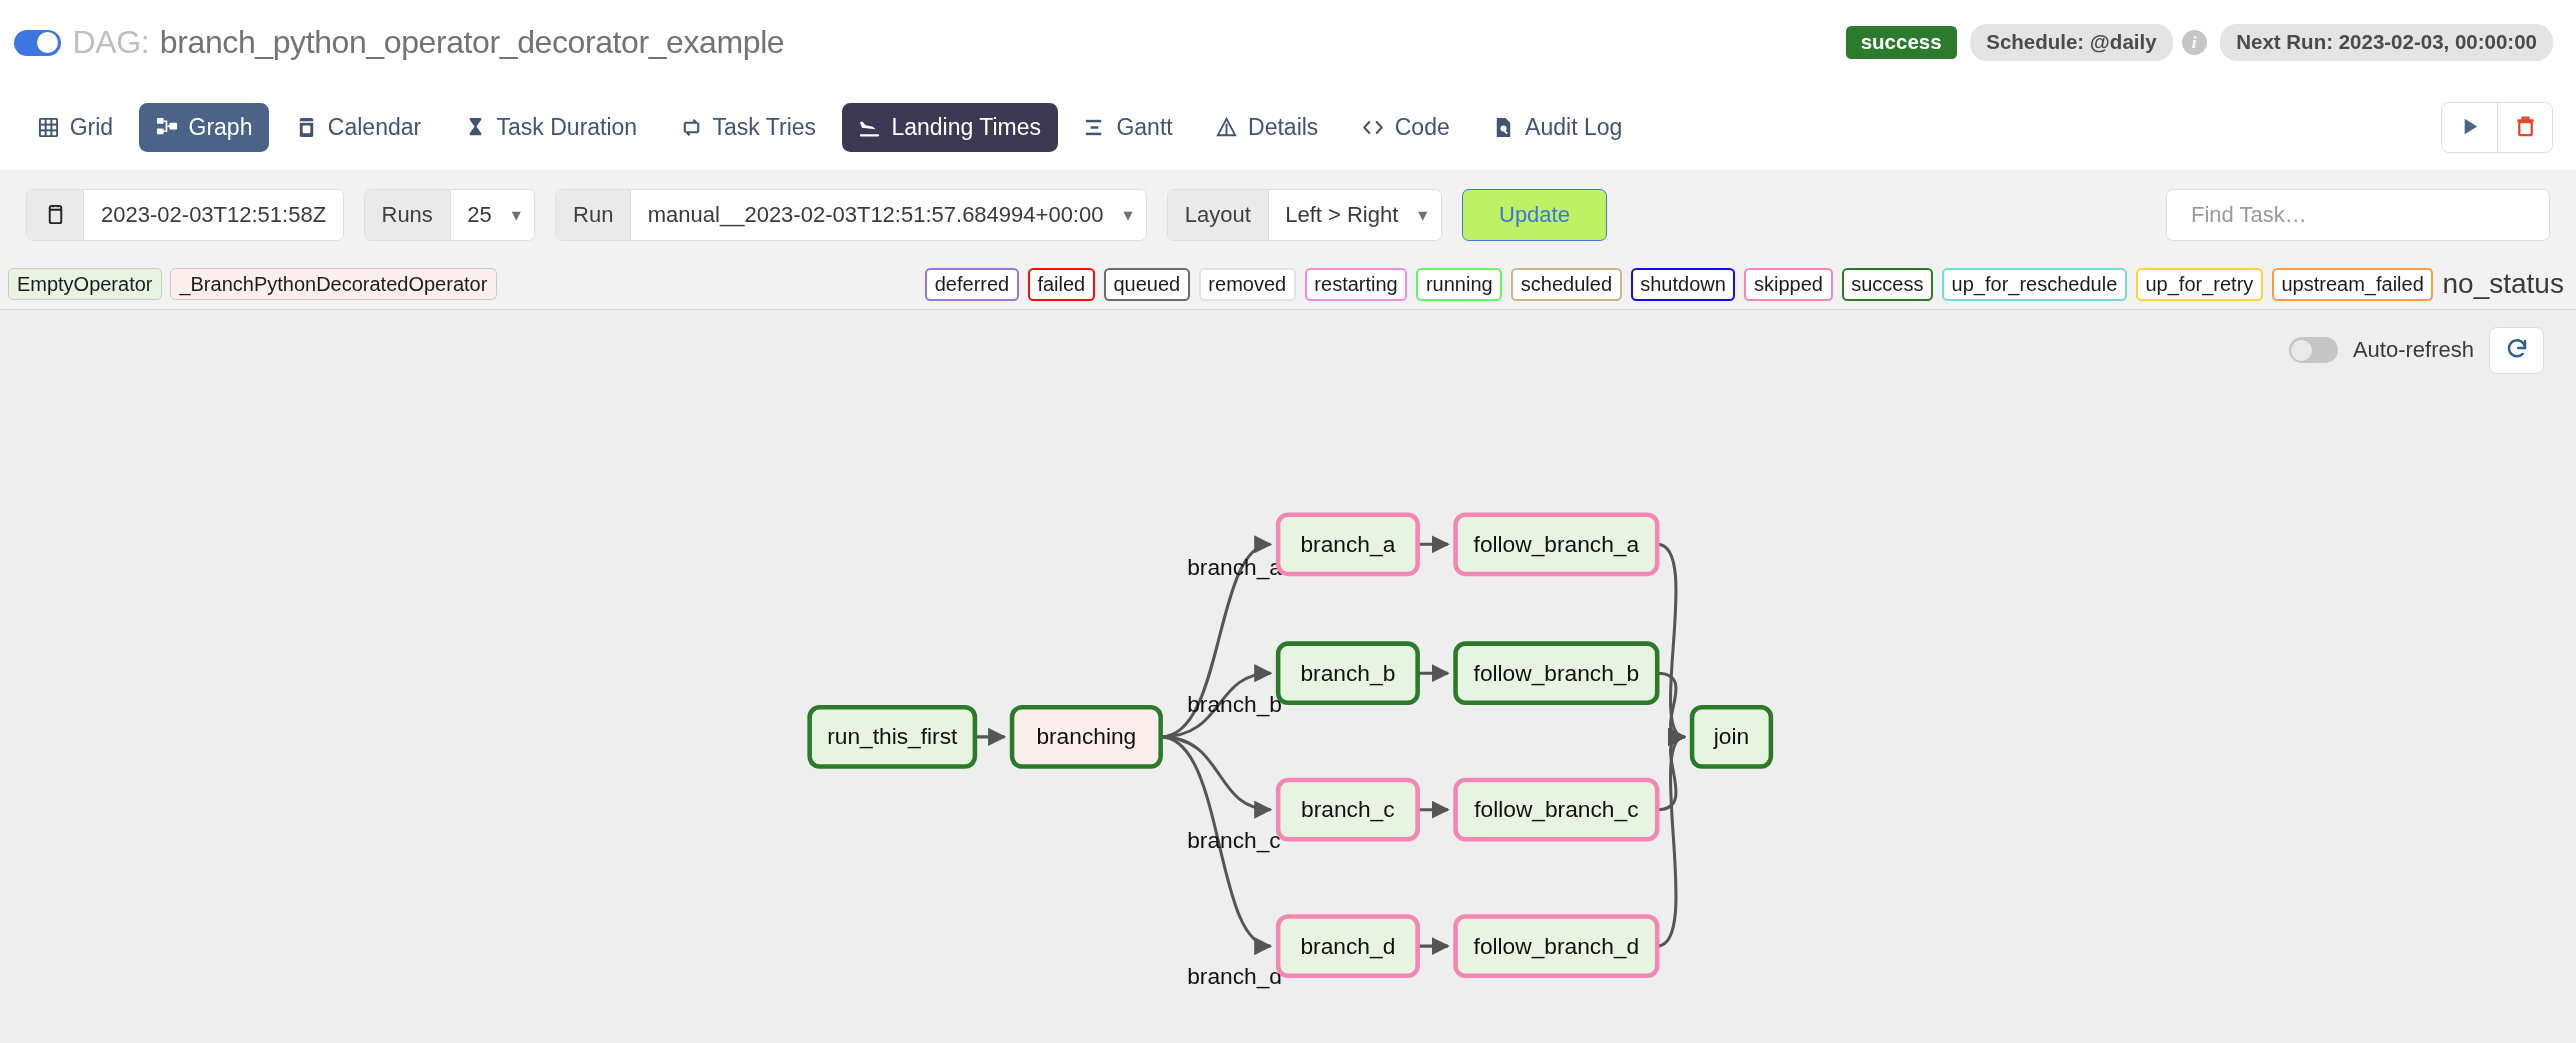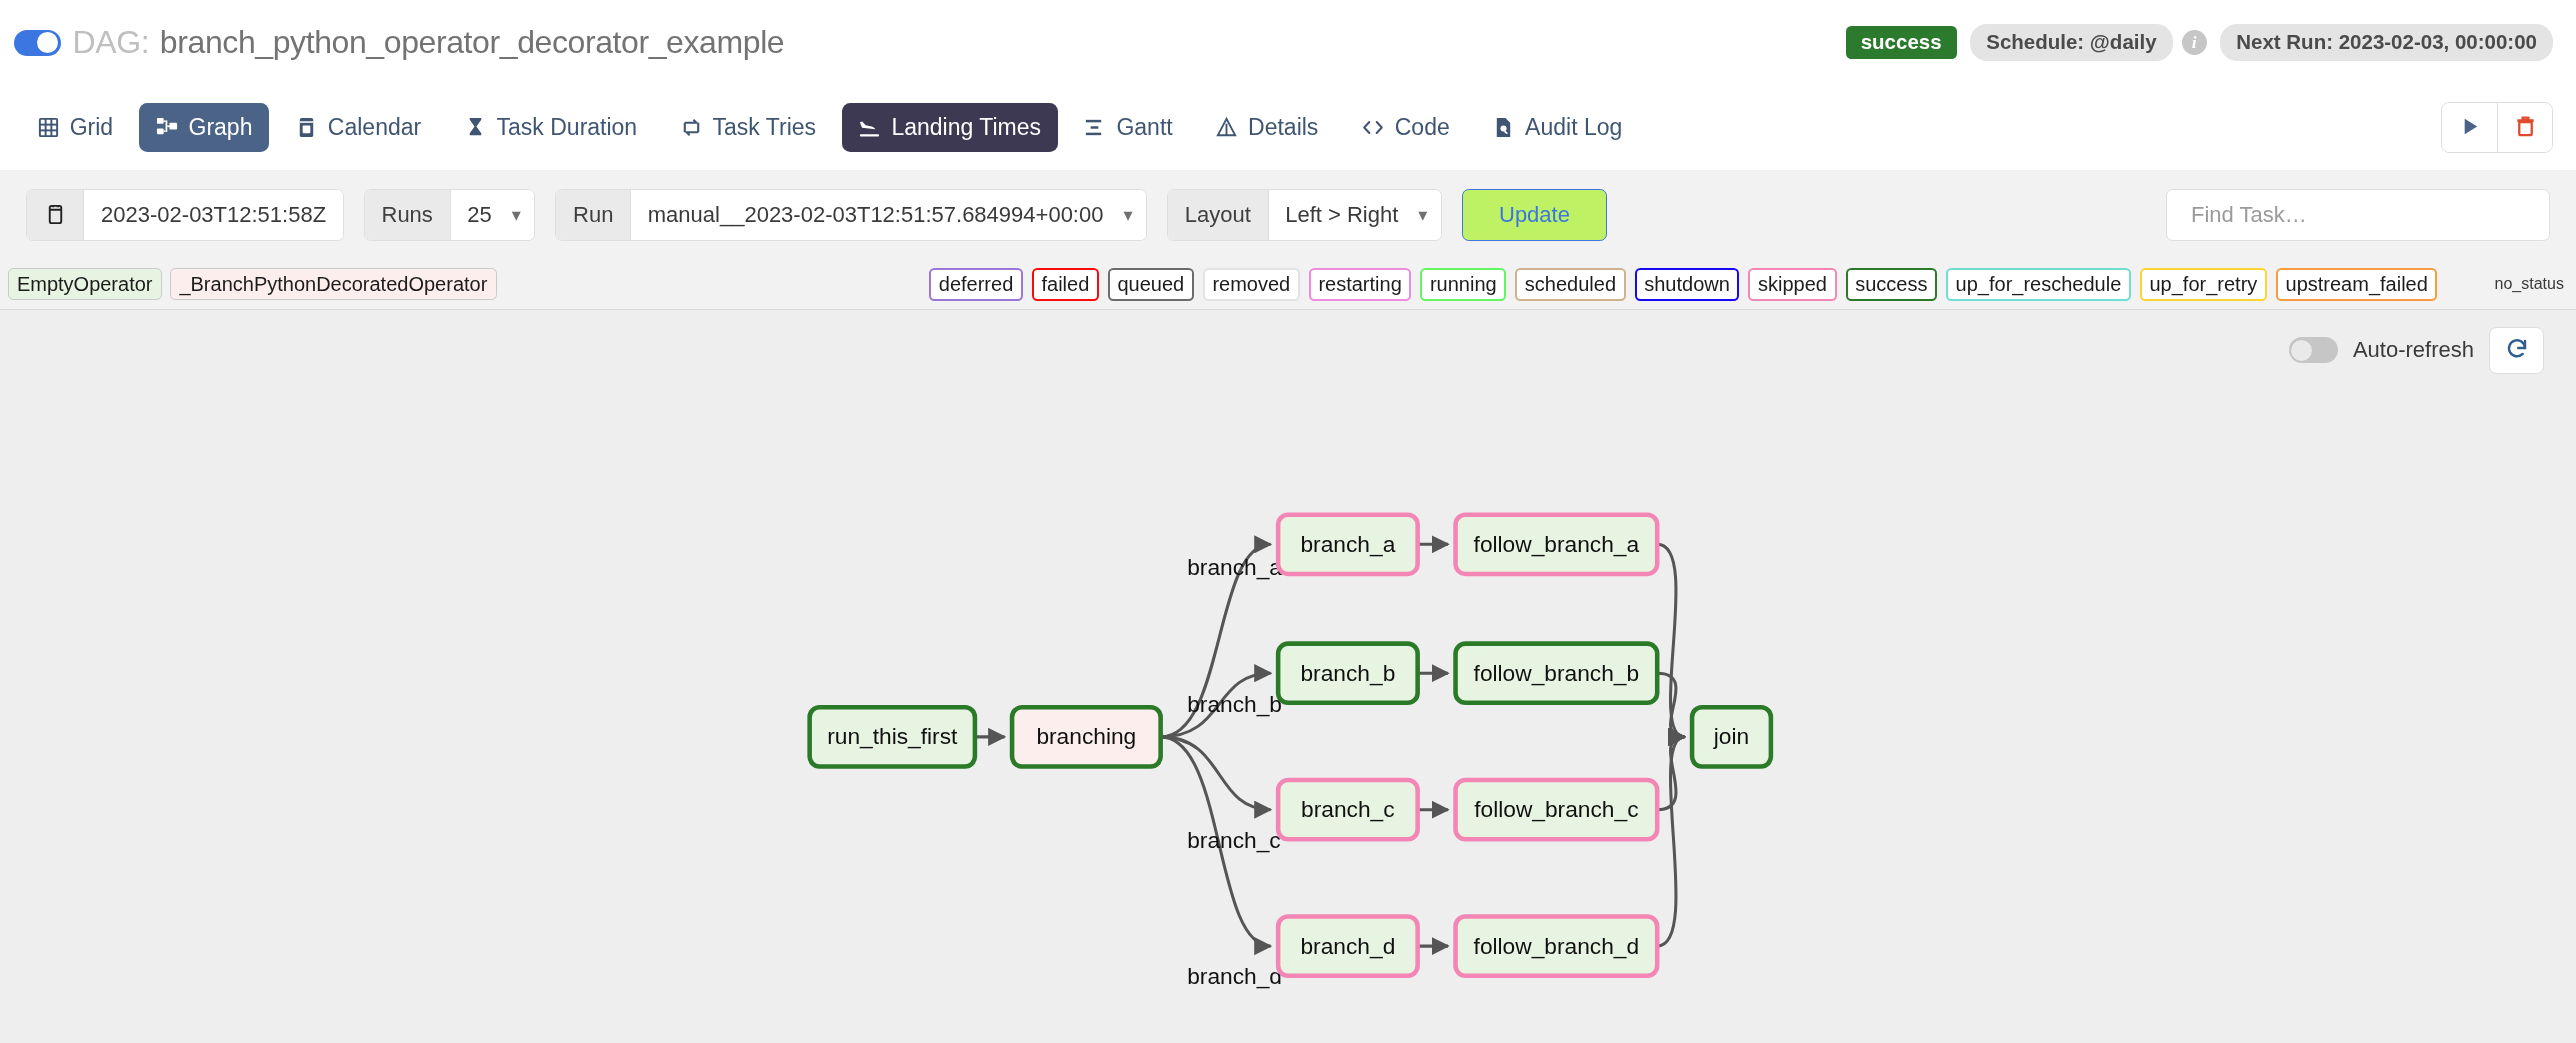--- a/index.html
+++ b/index.html
@@ -273,25 +273,24 @@
     font-size: 20px;
     color: #1c1c1c;
     background: #ffffff;
     border: 2.3px solid #999;
     border-radius: 5.3px;
     padding: 3px 7.6px;
     line-height: 1.15;
     white-space: nowrap;
   }
   .st-plain {
-    font-size: 16px;
+    font-size: 28px;
     color: #3a3a3a;
     padding: 3px 1.5px;
     white-space: nowrap;
-    margin-left: 48px;
   }
 
   
   .graph-area {
     position: absolute;
     top: 309px; left: 0;
     width: 2576px;
     height: 734px;
     background: #eeeeee;
     border-top: 1.5px solid #d8d8d8;

